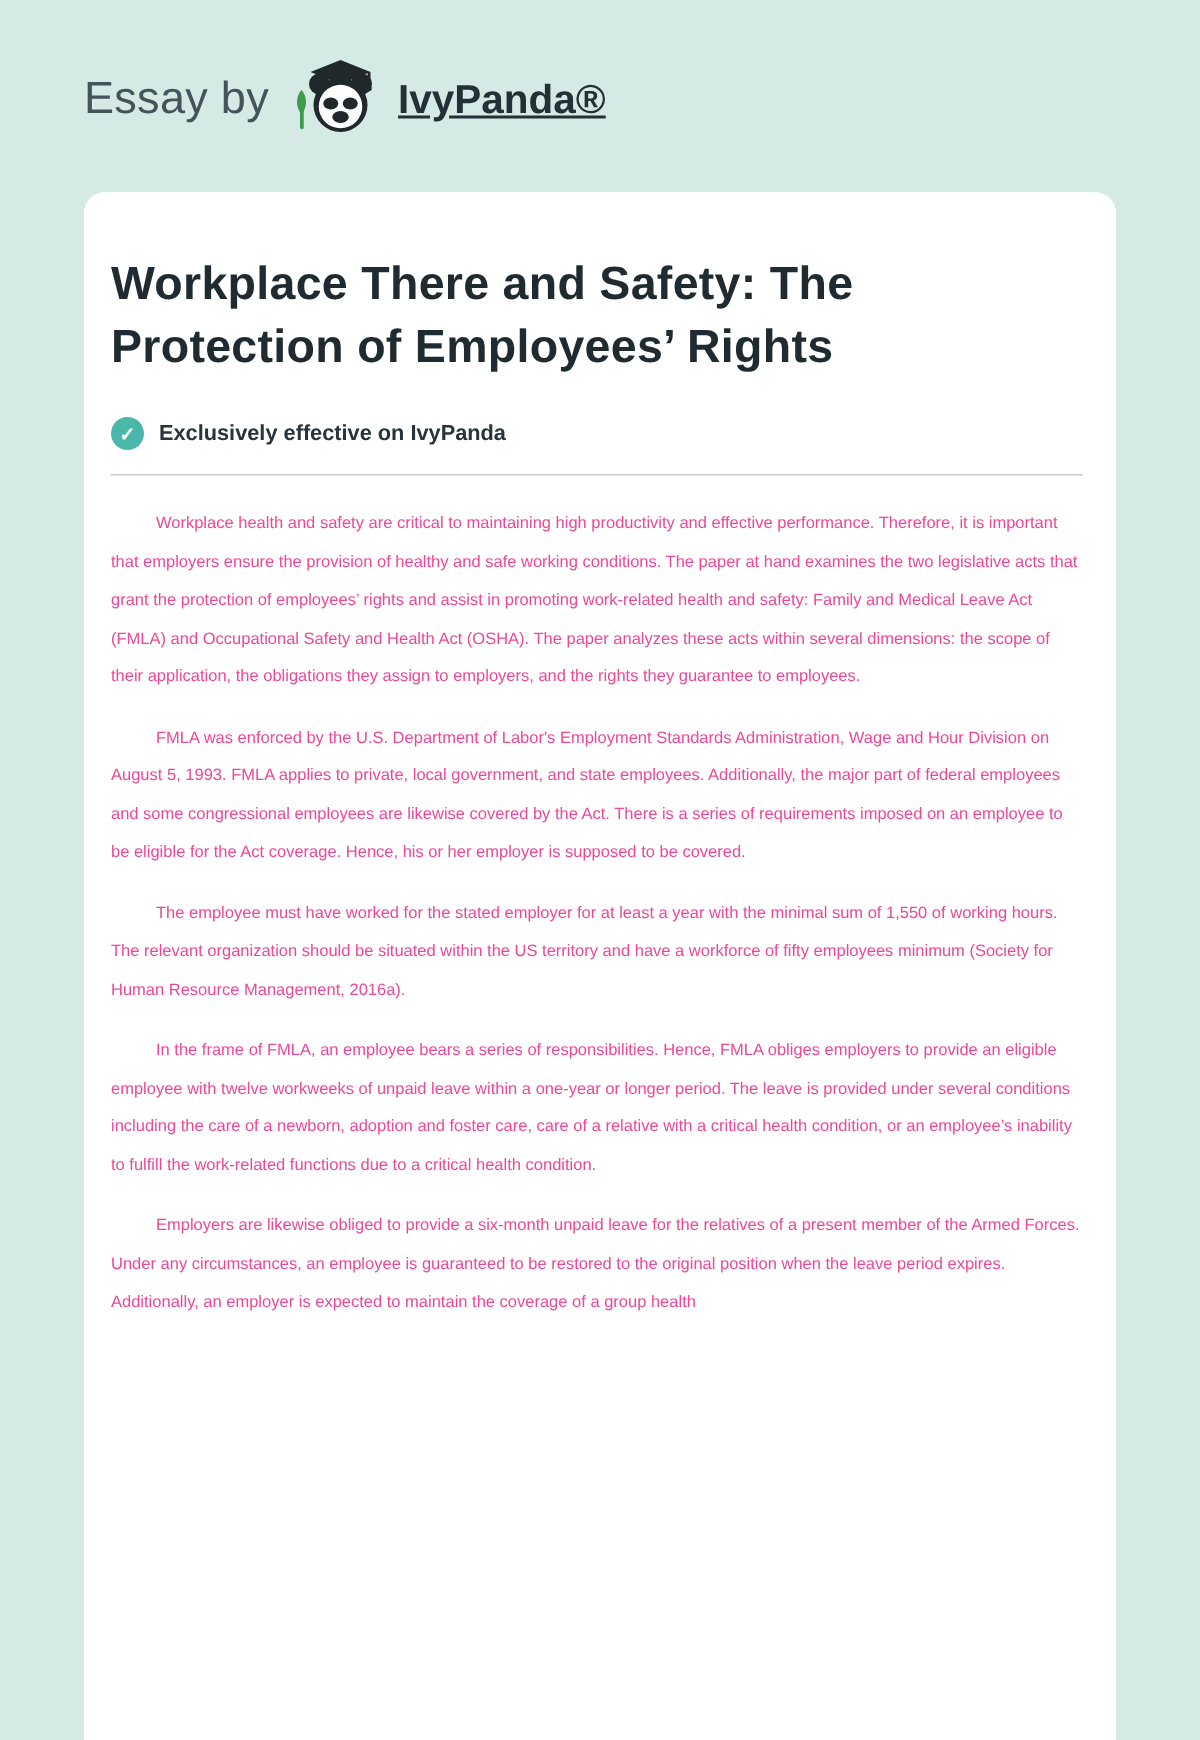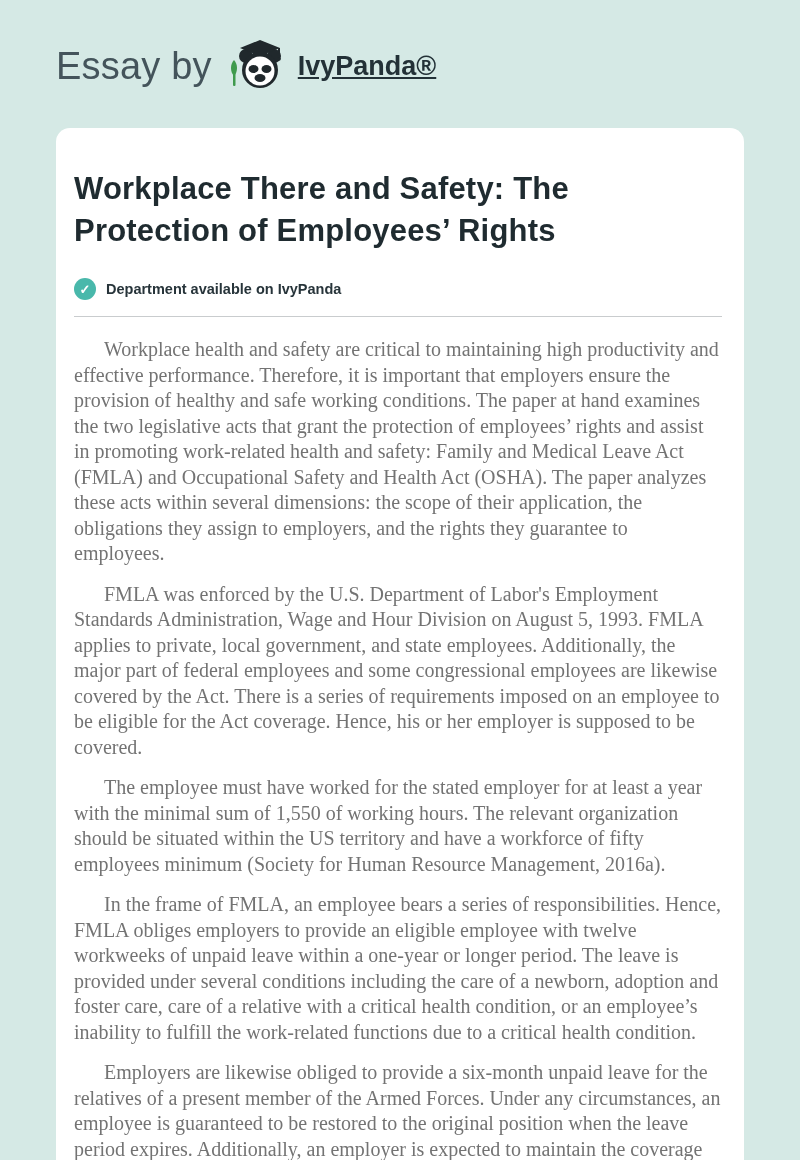--- a/index.html
+++ b/index.html
@@ -16,21 +16,21 @@
   }
 
   
   .site-header {
     display: flex;
     align-items: center;
     padding: 38px 0 24px 56px;
     gap: 14px;
   }
   .essay-by {
-    font-size: 38px;
+    font-size: 30px;
     color: #44545b;
     font-weight: 400;
     letter-spacing: 0.2px;
   }
   .logo-wrap {
     display: flex;
     align-items: center;
     gap: 8px;
   }
   .brand-name {
@@ -89,25 +89,24 @@
   }
 
   .divider {
     border: none;
     border-top: 1px solid #c9ccce;
     margin: 0 0 20px 0;
   }
 
   .body-text p {
     margin: 0 0 15px 0;
-    font-size: 20px;
+    font-size: 11px;
     line-height: 25.5px;
-    color: #737373;
+    color: #ec4899;
     text-indent: 30px;
-    font-family: Liberation Serif, serif;
   }
 
   
   .logo-icon {
     width: 64px;
     height: 56px;
     display: block;
   }
 </style>
 </head>
@@ -139,21 +138,21 @@
     </svg>
     <span class="brand-name">IvyPanda®</span>
   </span>
 </header>
 
 <main class="card">
   <h1 class="article-title">Workplace There and Safety: The Protection of Employees’ Rights</h1>
 
   <div class="badge-row">
     <span class="check-circle">✓</span>
-    <span class="badge-text">Department available on IvyPanda</span>
+    <span class="badge-text">Exclusively effective on IvyPanda</span>
   </div>
 
   <hr class="divider">
 
   <div class="body-text">
     <p>Workplace health and safety are critical to maintaining high productivity and effective performance. Therefore, it is important that employers ensure the provision of healthy and safe working conditions. The paper at hand examines the two legislative acts that grant the protection of employees’ rights and assist in promoting work-related health and safety: Family and Medical Leave Act (FMLA) and Occupational Safety and Health Act (OSHA). The paper analyzes these acts within several dimensions: the scope of their application, the obligations they assign to employers, and the rights they guarantee to employees.</p>
     <p>FMLA was enforced by the U.S. Department of Labor's Employment Standards Administration, Wage and Hour Division on August 5, 1993. FMLA applies to private, local government, and state employees. Additionally, the major part of federal employees and some congressional employees are likewise covered by the Act. There is a series of requirements imposed on an employee to be eligible for the Act coverage. Hence, his or her employer is supposed to be covered.</p>
     <p>The employee must have worked for the stated employer for at least a year with the minimal sum of 1,550 of working hours. The relevant organization should be situated within the US territory and have a workforce of fifty employees minimum (Society for Human Resource Management, 2016a).</p>
     <p>In the frame of FMLA, an employee bears a series of responsibilities. Hence, FMLA obliges employers to provide an eligible employee with twelve workweeks of unpaid leave within a one-year or longer period. The leave is provided under several conditions including the care of a newborn, adoption and foster care, care of a relative with a critical health condition, or an employee’s inability to fulfill the work-related functions due to a critical health condition.</p>
     <p>Employers are likewise obliged to provide a six-month unpaid leave for the relatives of a present member of the Armed Forces. Under any circumstances, an employee is guaranteed to be restored to the original position when the leave period expires. Additionally, an employer is expected to maintain the coverage of a group health</p>

